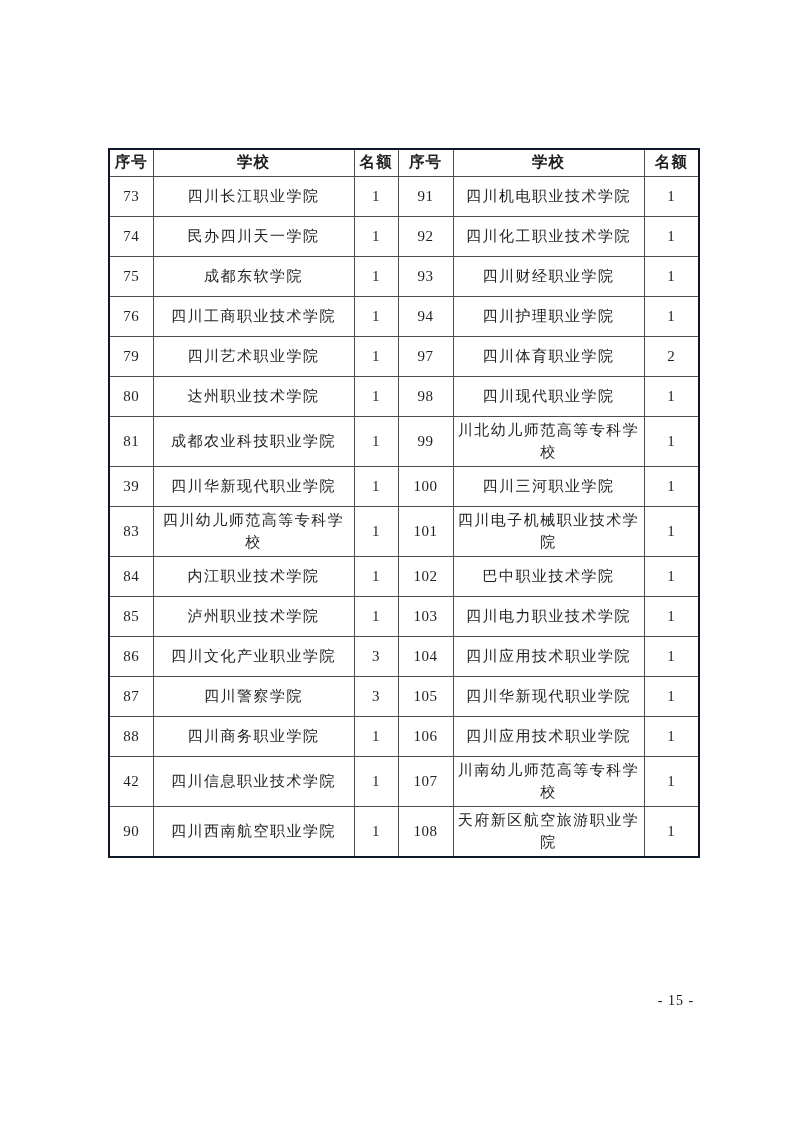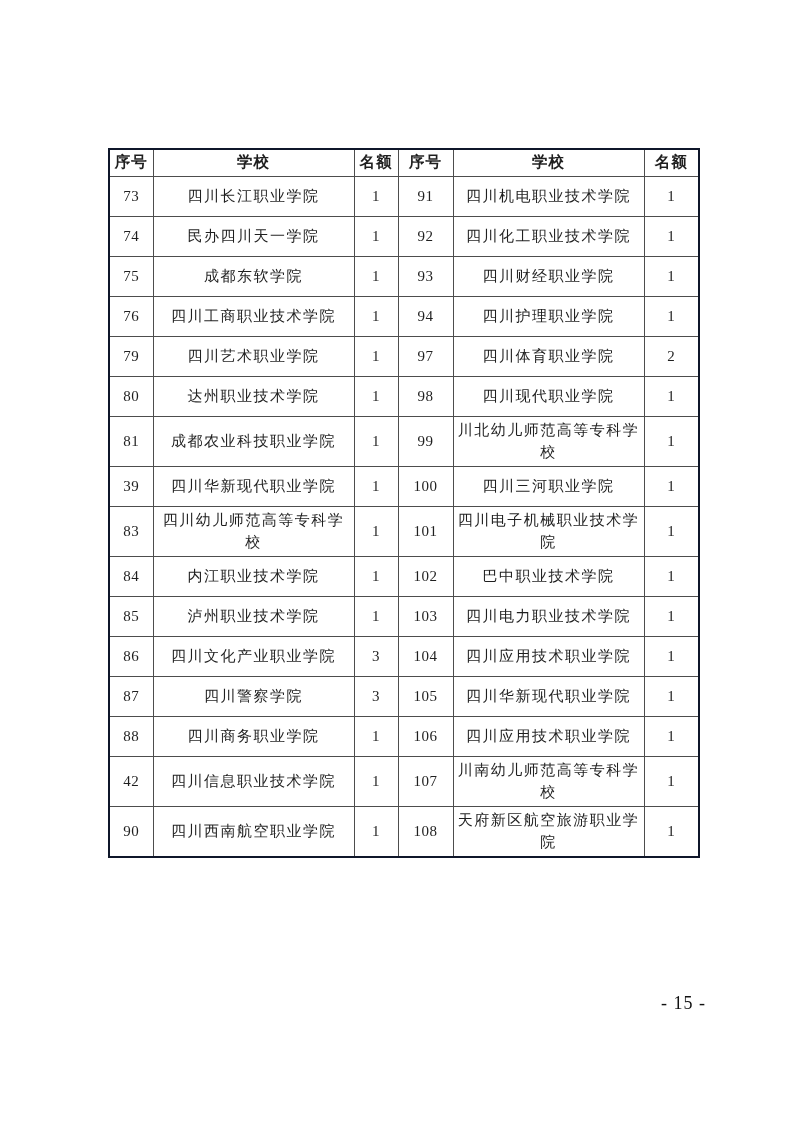--- a/index.html
+++ b/index.html
@@ -50,22 +50,22 @@
   }
   td.num {
     font-family: "Liberation Serif", "DejaVu Serif", serif;
     letter-spacing: 0.5px;
   }
   .page-number {
     position: absolute;
     left: 646px;
     top: 993px;
     width: 60px;
-    text-align: right;
-    font-size: 18px;
+    text-align: center;
+    font-size: 14px;
     letter-spacing: 1px;
     color: #111111;
   }
 </style>
 </head>
 <body>
 
 <div class="page">
 
   <table class="roster">

